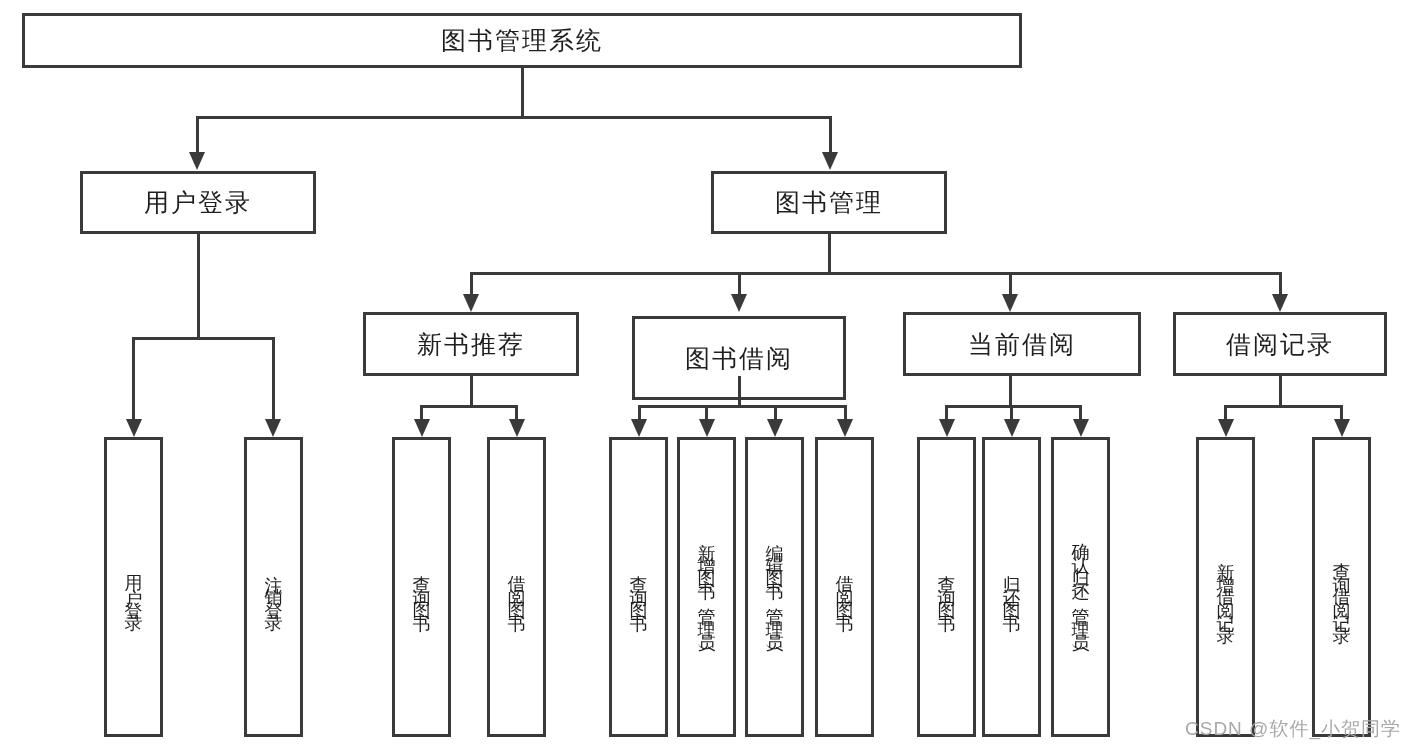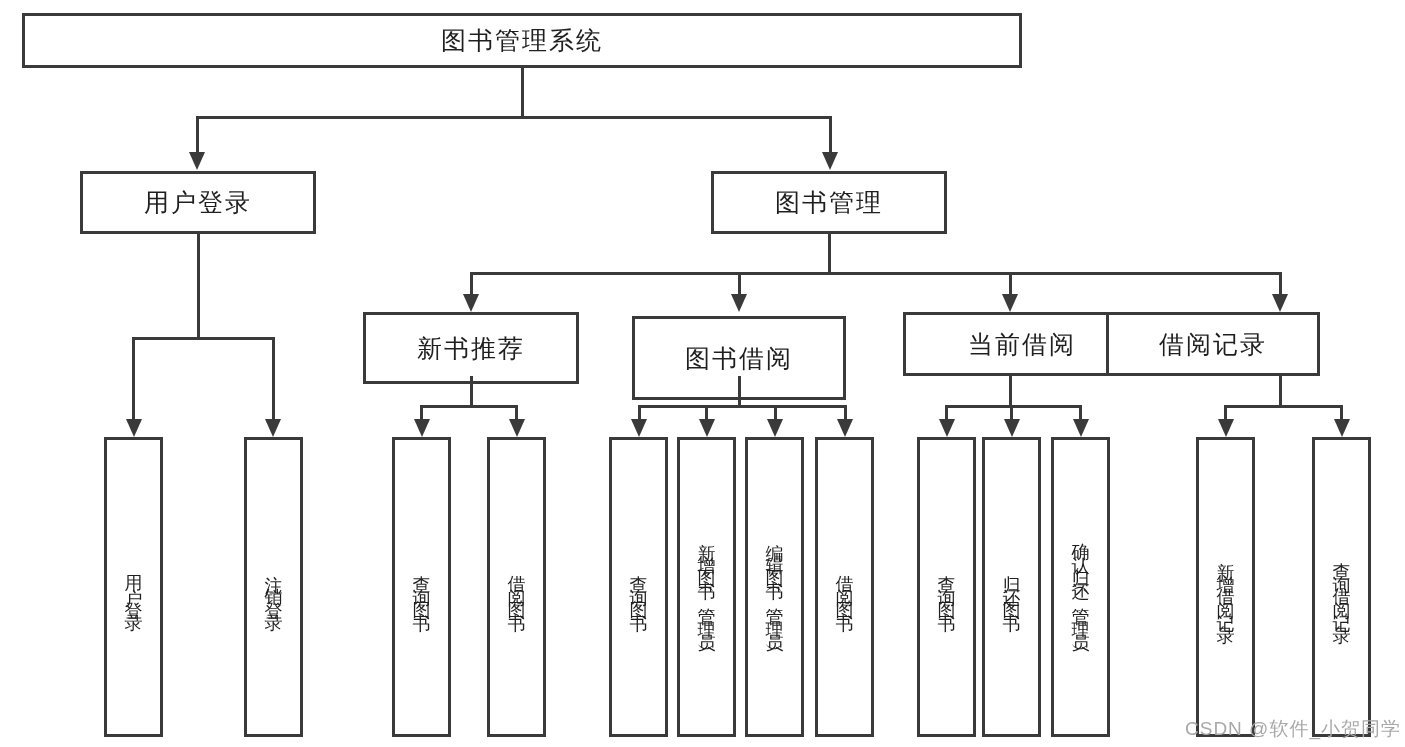--- a/index.html
+++ b/index.html
@@ -59,30 +59,30 @@
 <div class="hl" style="left:469.5px; top:272px; width:812px"></div>
 <div class="vl" style="left:469.5px; top:272px; height:22px"></div>
 <div class="ah" style="left:463px; top:294px"></div>
 <div class="vl" style="left:737.5px; top:272px; height:22px"></div>
 <div class="ah" style="left:731px; top:294px"></div>
 <div class="vl" style="left:1008.5px; top:272px; height:22px"></div>
 <div class="ah" style="left:1002px; top:294px"></div>
 <div class="vl" style="left:1278.5px; top:272px; height:22px"></div>
 <div class="ah" style="left:1272px; top:294px"></div>
 
-<div class="node" style="left:363px; top:312px; width:216px; height:72px">
+<div class="node" style="left:363px; top:312px; width:216px; height:64px">
   <span class="lbl">新书推荐</span>
 </div>
 <div class="node" style="left:632px; top:316px; width:214px; height:84px">
   <span class="lbl">图书借阅</span>
 </div>
 <div class="node" style="left:903px; top:312px; width:238px; height:64px">
   <span class="lbl">当前借阅</span>
 </div>
-<div class="node" style="left:1106px; top:312px; width:214px; height:64px">
+<div class="node" style="left:1173px; top:312px; width:214px; height:64px">
   <span class="lbl">借阅记录</span>
 </div>
 
 <div class="vl" style="left:469.5px; top:376px; height:31px"></div>
 <div class="hl" style="left:420px; top:405px; width:98px"></div>
 <div class="vl" style="left:420px; top:405px; height:14px"></div>
 <div class="ah" style="left:413.5px; top:419px"></div>
 <div class="vl" style="left:515px; top:405px; height:14px"></div>
 <div class="ah" style="left:508.5px; top:419px"></div>
 

